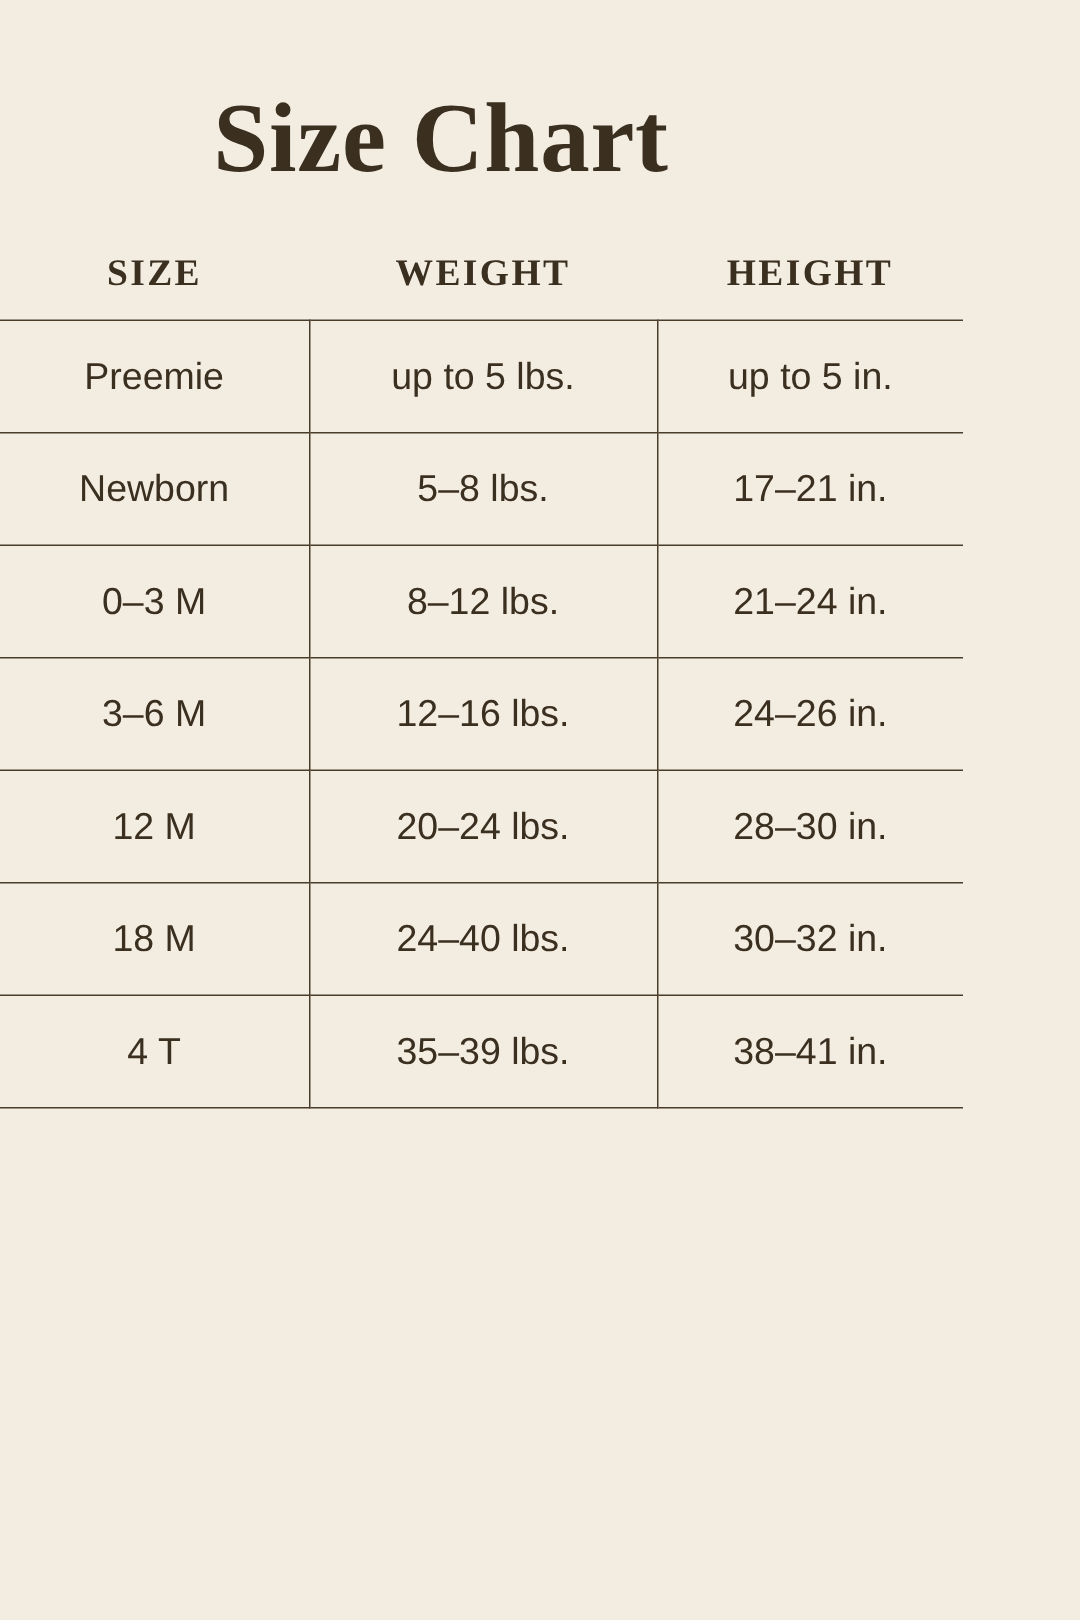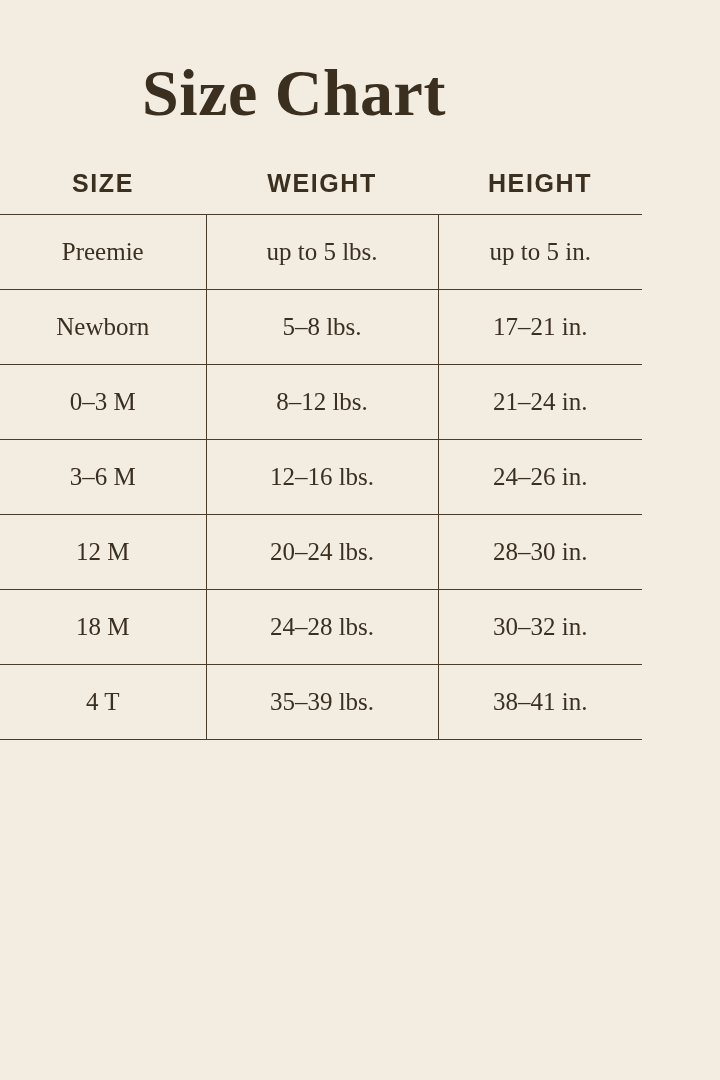--- a/index.html
+++ b/index.html
@@ -42,34 +42,34 @@
   table.size-chart col.c-height { width: 204px; }
 
   table.size-chart thead th {
     font-size: 25px;
     font-weight: bold;
     letter-spacing: 1.6px;
     color: #3b2f20;
     text-align: center;
     padding: 0 0 16px 0;
     border: none;
-    font-family: Liberation Sans, sans-serif;
+    font-family: Liberation Serif, serif;
   }
   table.size-chart tbody tr {
     height: 75px;
   }
   table.size-chart tbody td {
     text-align: center;
     font-size: 25px;
     color: #3b2f20;
     border-top: 1.6px solid #4a3c2a;
     border-bottom: 1.6px solid #4a3c2a;
     padding: 0;
     vertical-align: middle;
-    font-family: Liberation Serif, serif;
+    font-family: Liberation Sans, sans-serif;
     font-weight: 400;
   }
   table.size-chart tbody td.col-size {
     border-right: 1.6px solid #4a3c2a;
   }
   table.size-chart tbody td.col-weight {
     border-right: 1.6px solid #4a3c2a;
   }
   table.size-chart tbody tr + tr td {
     border-top: none;
@@ -116,21 +116,21 @@
         <td class="col-weight">12–16 lbs.</td>
         <td class="col-height">24–26 in.</td>
       </tr>
       <tr>
         <td class="col-size">12 M</td>
         <td class="col-weight">20–24 lbs.</td>
         <td class="col-height">28–30 in.</td>
       </tr>
       <tr>
         <td class="col-size">18 M</td>
-        <td class="col-weight">24–28 lbs.</td>
+        <td class="col-weight">24–40 lbs.</td>
         <td class="col-height">30–32 in.</td>
       </tr>
       <tr>
         <td class="col-size">4 T</td>
         <td class="col-weight">35–39 lbs.</td>
         <td class="col-height">38–41 in.</td>
       </tr>
     </tbody>
   </table>
 

